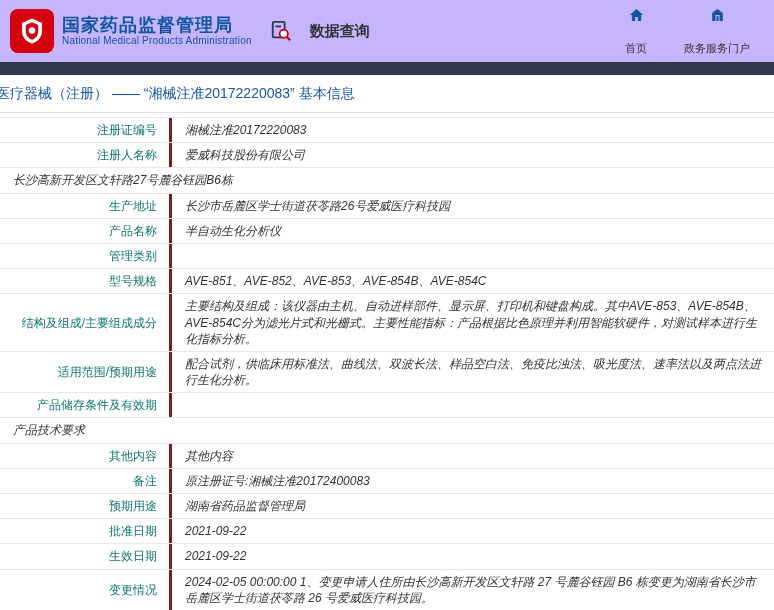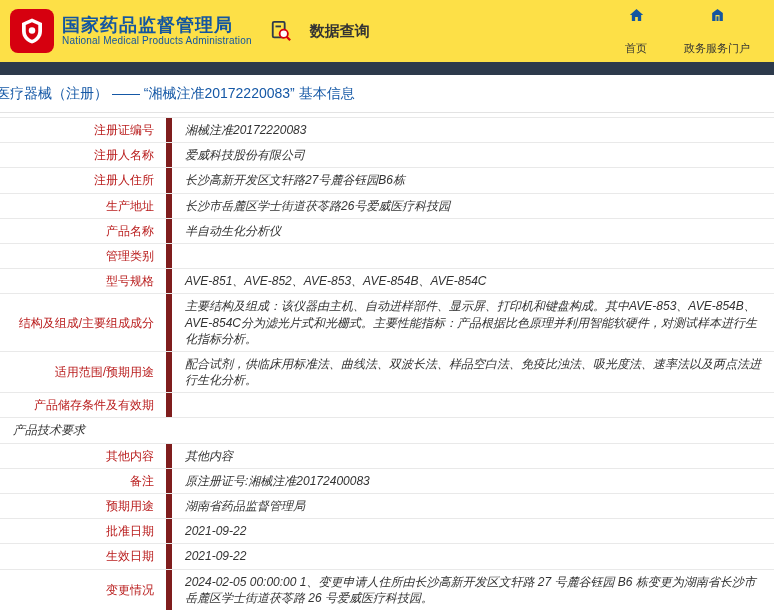--- a/index.html
+++ b/index.html
@@ -9,21 +9,21 @@
     font-family: "Liberation Sans", "DejaVu Sans", sans-serif;
     color: #333333;
   }
 
   
   .header {
     height: 62px;
     display: flex;
     align-items: center;
     padding: 0 14px 0 10px;
-    background: #fde047;
+    background: #c4b5fd;
   }
   .brand { display: flex; align-items: center; gap: 8px; }
   .logo {
     width: 44px; height: 44px;
     background: #d6000f;
     border-radius: 8px;
     display: flex; align-items: center; justify-content: center;
     flex-shrink: 0;
   }
   .brand-text { display: flex; flex-direction: column; }
@@ -63,22 +63,22 @@
 
   
   .info-table { width: 100%; margin-top: 4px; border-top: 1px solid #e9e9e9; }
   .row { display: flex; border-bottom: 1px solid #e9e9e9; }
   .cell { font-size: 12px; line-height: 1.35; }
   .label {
     width: 172px; flex-shrink: 0;
     display: flex; justify-content: flex-end; align-items: center;
     text-align: right;
     padding: 4px 12px 4px 4px;
-    border-right: 6px solid #7f1d1d;
-    color: #b91c1c;
+    border-right: 3px solid #7f1d1d;
+    color: #0f766e;
     min-height: 23px;
   }
   .value {
     flex: 1;
     display: flex; align-items: center;
     padding: 4px 10px 4px 13px;
     color: #333;
     min-height: 23px;
     font-style: italic;
   }
@@ -136,21 +136,20 @@
 
   <div class="row">
     <div class="cell label">注册证编号</div>
     <div class="cell value">湘械注准20172220083</div>
   </div>
   <div class="row">
     <div class="cell label">注册人名称</div>
     <div class="cell value">爱威科技股份有限公司</div>
   </div>
   <div class="row">
-    <div class="cell label">注册人住所</div>
     <div class="cell value">长沙高新开发区文轩路27号麓谷钰园B6栋</div>
   </div>
   <div class="row">
     <div class="cell label">生产地址</div>
     <div class="cell value">长沙市岳麓区学士街道茯苓路26号爱威医疗科技园</div>
   </div>
   <div class="row">
     <div class="cell label">产品名称</div>
     <div class="cell value">半自动生化分析仪</div>
   </div>

